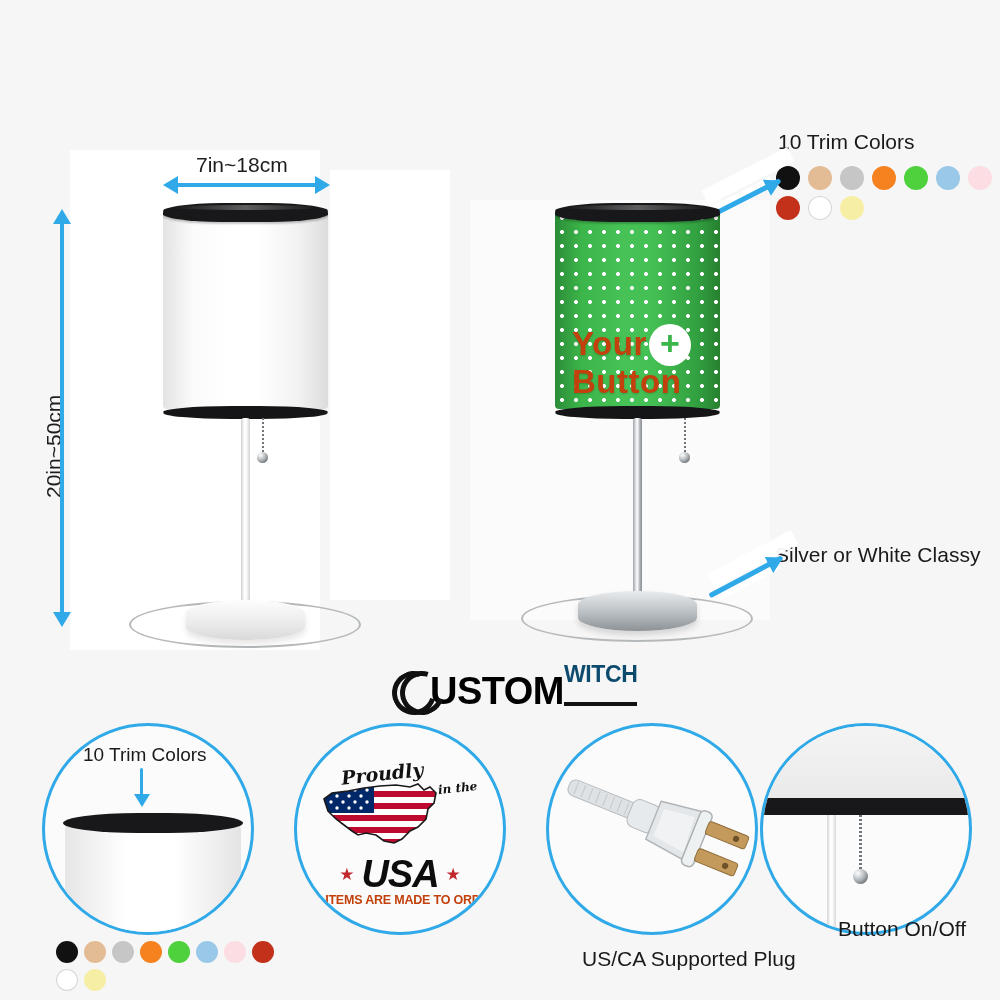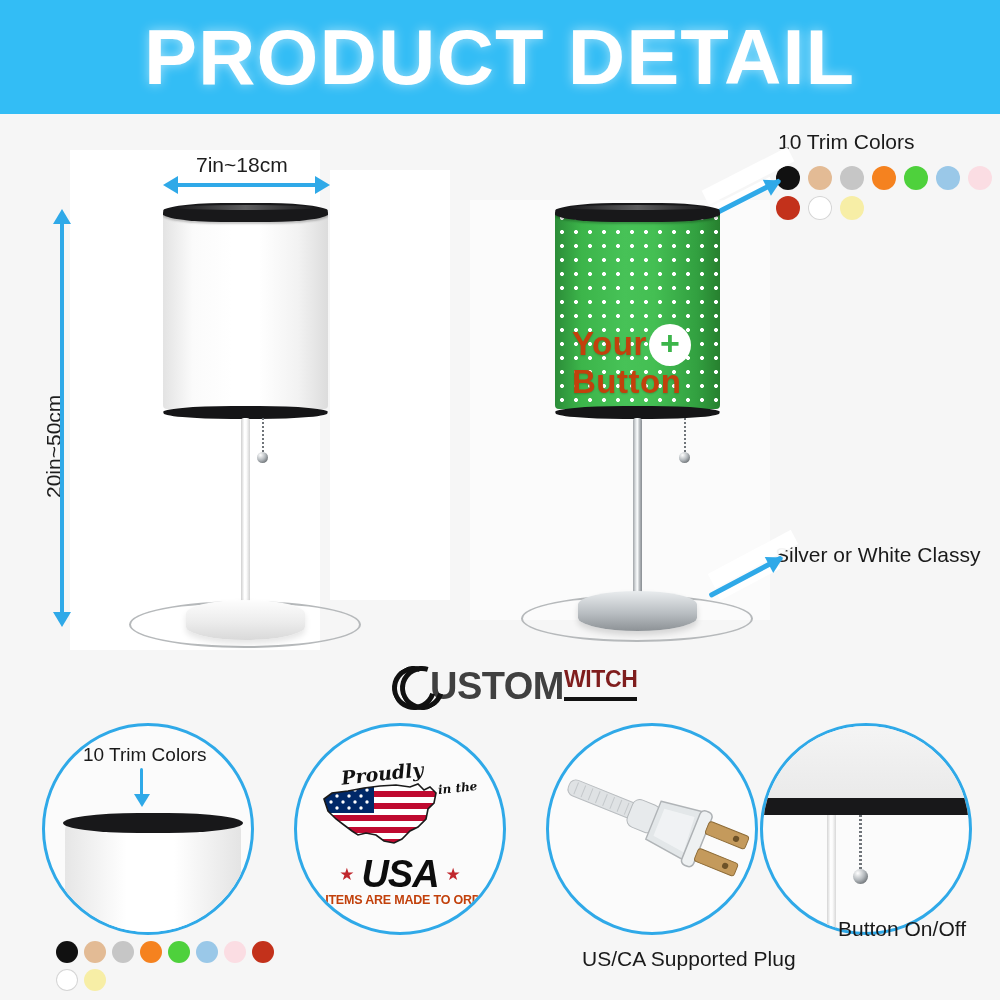--- a/index.html
+++ b/index.html
@@ -126,24 +126,24 @@
   .logo{
     position:absolute; display:flex; align-items:flex-end; gap:0px;
   }
   .logo-c{ position:relative; width:40px; height:40px; margin-right:-2px; }
   .logo-c::before, .logo-c::after{
     content:""; position:absolute; border-radius:50%;
     border:5px solid #111; border-right-color:transparent;
   }
   .logo-c::before{ left:0; top:2px; width:34px; height:34px; transform:rotate(-28deg); }
   .logo-c::after{ left:8px; top:2px; width:34px; height:34px; transform:rotate(-28deg); }
-  .logo-main{ font-size:38px; font-weight:bold; letter-spacing:-.5px; color:#404040; line-height:.95; }
+  .logo-main{ font-size:38px; font-weight:bold; letter-spacing:-.5px; color:#000000; line-height:.95; }
   .logo-sub{
-    font-size:23px; font-weight:bold; color:#7f1d1d; letter-spacing:-.4px;
-    border-bottom:4px solid #111; padding-bottom:6px; line-height:.95; margin-bottom:3px;
+    font-size:23px; font-weight:bold; color:#0c4a6e; letter-spacing:-.4px;
+    border-bottom:4px solid #111; padding-bottom:16px; line-height:.95; margin-bottom:3px;
   }
 
   
   .feature{ position:absolute; }
   .fcircle{
     position:absolute; border-radius:50%;
     border:3px solid #2fa9e8; background:#fbfbfb; overflow:hidden;
   }
   .fcaption{ position:absolute; font-size:21px; color:#1a1a1a; white-space:nowrap; text-align:center;margin-left:36px; }
 
@@ -163,23 +163,20 @@
 </style>
 </head>
 <body>
 
 <div class="stage">
 
   <div class="bg-patch" style="left:70px;top:150px;width:250px;height:500px;"></div>
   <div class="bg-patch" style="left:330px;top:170px;width:120px;height:430px;"></div>
   <div class="bg-patch" style="left:470px;top:200px;width:300px;height:420px;opacity:.6;"></div>
 
-  <div class="banner">
-    <div class="banner-title">PRODUCT DETAIL</div>
-  </div>
 
   <div class="callout-label" style="left:778px;top:130px;">10 Trim Colors</div>
   <div class="swatch-wrap" id="top-swatches" style="left:776px;top:166px;width:240px;">
       <div class="swatch" style="width: 24px; height: 24px; background: rgb(17, 17, 17); margin-right: 8px;"></div>
       <div class="swatch" style="width: 24px; height: 24px; background: rgb(227, 187, 149); margin-right: 8px;"></div>
       <div class="swatch" style="width: 24px; height: 24px; background: rgb(198, 198, 198); margin-right: 8px;"></div>
       <div class="swatch" style="width: 24px; height: 24px; background: rgb(245, 130, 31); margin-right: 8px;"></div>
       <div class="swatch" style="width: 24px; height: 24px; background: rgb(78, 209, 60); margin-right: 8px;"></div>
       <div class="swatch" style="width: 24px; height: 24px; background: rgb(154, 200, 232); margin-right: 8px;"></div>
       <div class="swatch" style="width: 24px; height: 24px; background: rgb(251, 221, 227); margin-right: 8px;"></div>

